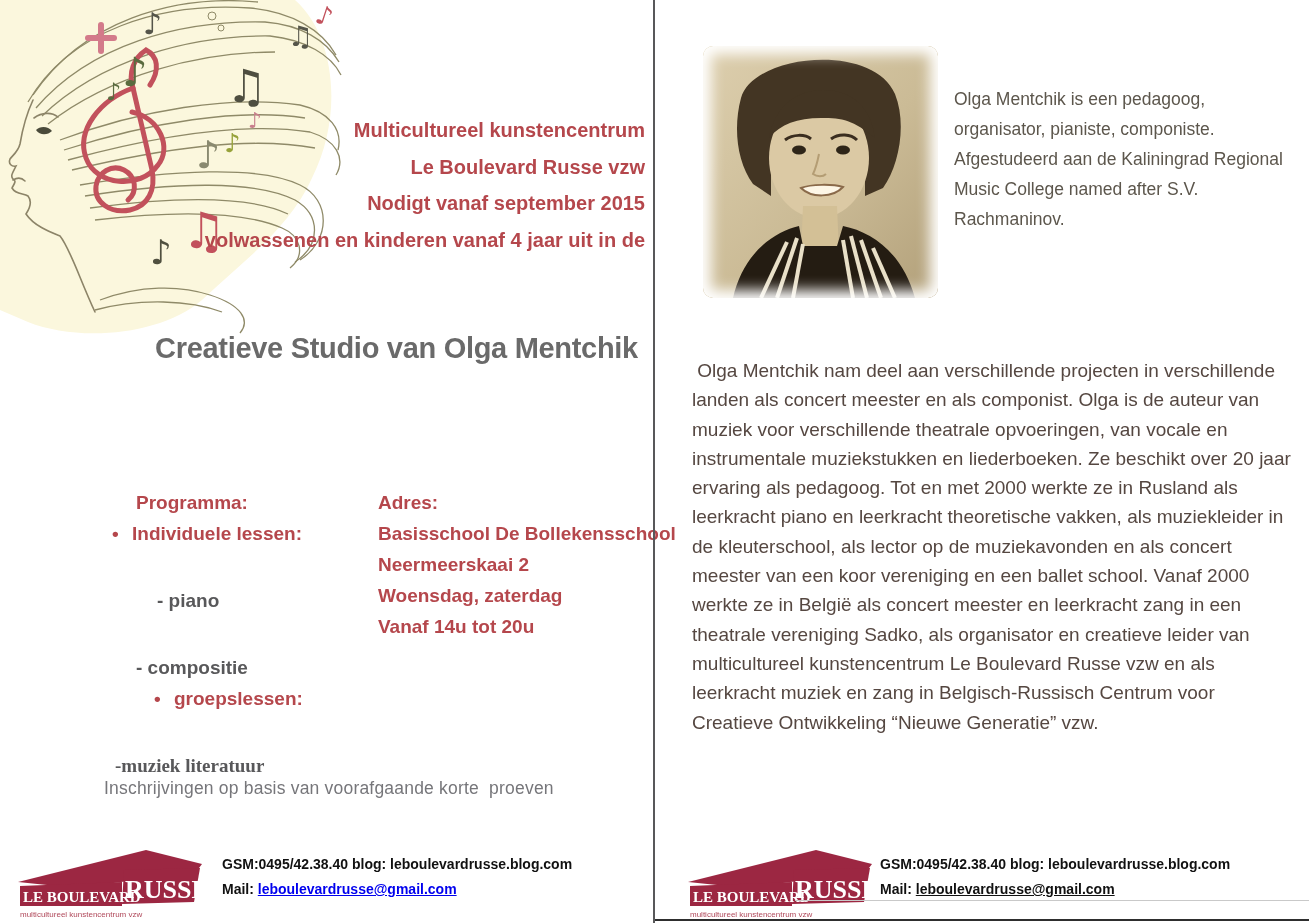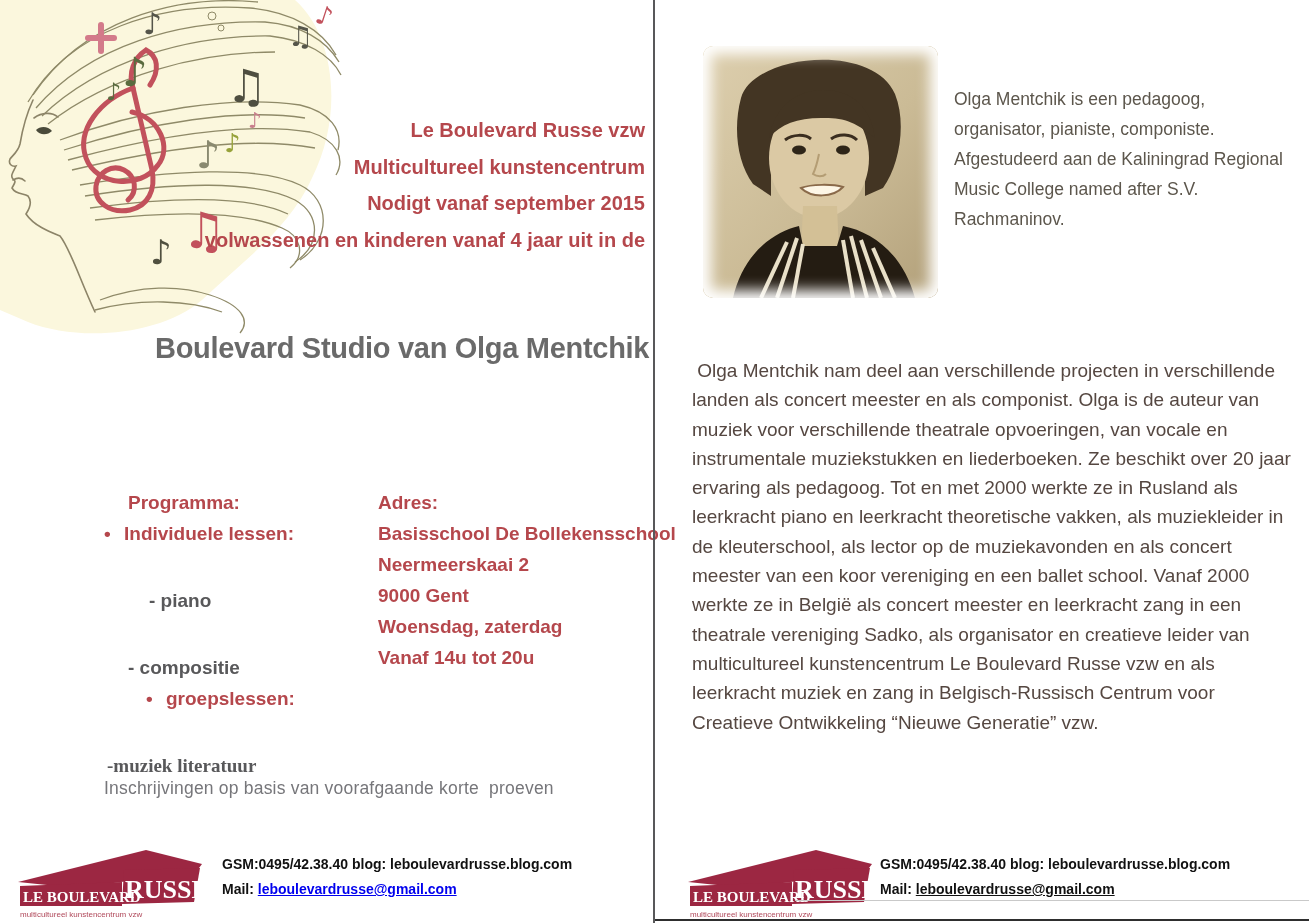--- a/index.html
+++ b/index.html
@@ -13,21 +13,21 @@
   .drawing { position:absolute; left:0; top:0; }
   .red-header {
     position:absolute; top:112px; right:664px; text-align:right;
     color:#b5474c; font-weight:bold; font-size:20px; line-height:36.5px;
     white-space:nowrap;
   }
   .page-title {
     position:absolute; left:155px; top:332px; color:#6a6a6a;
     font-size:29px; font-weight:bold; letter-spacing:-0.3px; white-space:nowrap;
   }
-  .programma { position:absolute; left:92px; top:487px; font-size:19px; font-weight:bold; line-height:31px; }
+  .programma { position:absolute; left:100px; top:487px; font-size:19px; font-weight:bold; line-height:31px; }
   .programma .red { color:#b5474c; }
   .programma .gray { color:#58585a;margin-top:36px; }
   .prog-heading { padding-left:36px; }
   .prog-line { white-space:nowrap; }
   .bullet { display:inline-block; width:20px; }
   .adres {
     position:absolute; left:378px; top:487px; width:256px; 
     color:#b5474c; font-size:19px; font-weight:bold; line-height:31px; white-space:nowrap;
   }
   .note {
@@ -119,42 +119,41 @@
       <text x="224" y="152" font-size="26" fill="#97a23a">♪</text>
       <text x="196" y="168" font-size="38" fill="#8a8a70">♪</text>
       <text x="182" y="248" font-size="50" fill="#c2515c">♫</text>
       <text x="150" y="264" font-size="34" fill="#50503f">♪</text>
     </g>
     <circle cx="212" cy="16" r="4" fill="none" stroke="#8f8a68"></circle>
     <circle cx="221" cy="28" r="3" fill="none" stroke="#8f8a68"></circle>
   </svg>
 
   <div class="red-header">
+    <div>Multicultureel kunstencentrum</div>
     <div>Le Boulevard Russe vzw</div>
-    <div>Multicultureel kunstencentrum</div>
     <div>Nodigt vanaf september 2015</div>
     <div>volwassenen en kinderen vanaf 4 jaar uit in de</div>
   </div>
 
-  <div class="page-title">Boulevard Studio van Olga Mentchik</div>
+  <div class="page-title">Creatieve Studio van Olga Mentchik</div>
 
   <div class="programma">
     <div class="prog-line prog-heading red">Programma:</div>
     <div class="prog-line red" style="padding-left:12px;"><span class="bullet">•</span><span>Individuele lessen:</span></div>
     <div class="prog-line gray" style="padding-left:57px;">- piano</div>
     <div class="prog-line gray" style="padding-left:36px;">- compositie</div>
     <div class="prog-line red" style="padding-left:54px;"><span class="bullet">•</span><span>groepslessen:</span></div>
     <div class="prog-line gray" style="padding-left:15px;font-family:Liberation Serif, serif;">-muziek literatuur</div>
   </div>
 
   <div class="adres">
     <div>Adres:</div>
     <div>Basisschool De Bollekensschool</div>
     <div>Neermeerskaai 2</div>
-    <div>9000 Gent</div>
     <div>Woensdag, zaterdag</div>
     <div>Vanaf 14u tot 20u</div>
   </div>
 
   <div class="note">Inschrijvingen op basis van voorafgaande korte  proeven</div>
 
   <svg class="logo left" width="200" height="78" viewBox="0 0 200 78">
     <g>
       <path d="M6,38 L134,6 L190,20 L184,28 L64,44 Z" fill="#9c2742"></path>
       <path d="M112,26 L188,24 L182,58 L110,60 Z" fill="#9c2742"></path>

